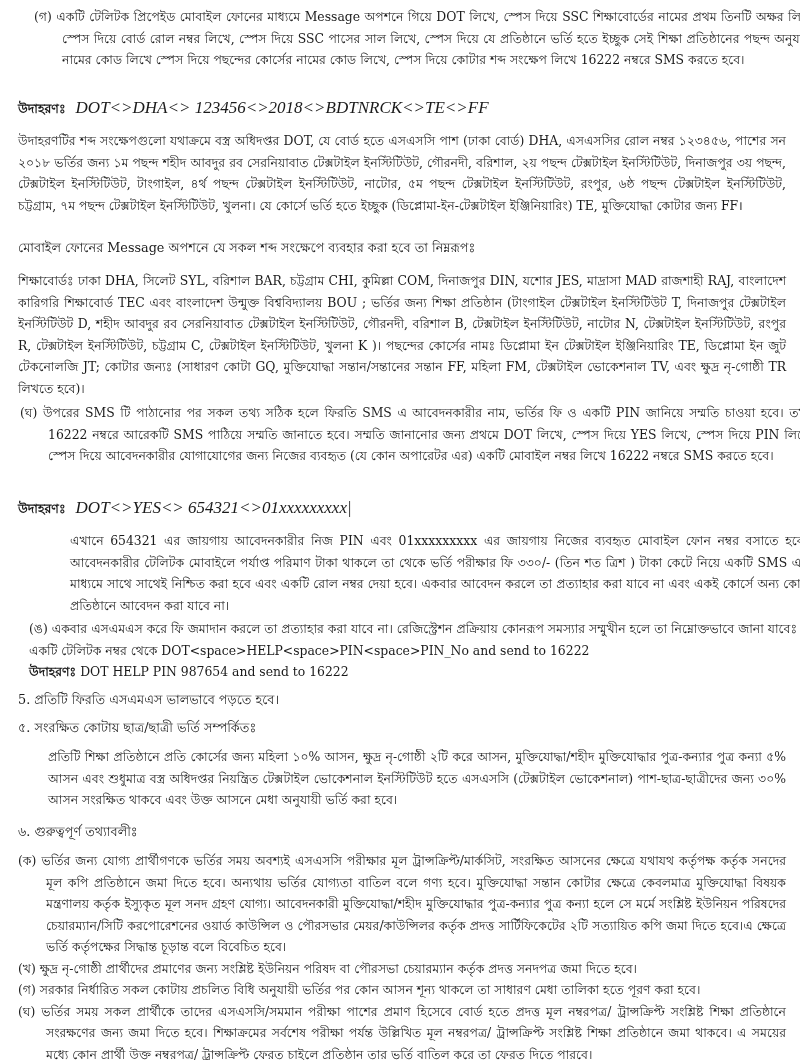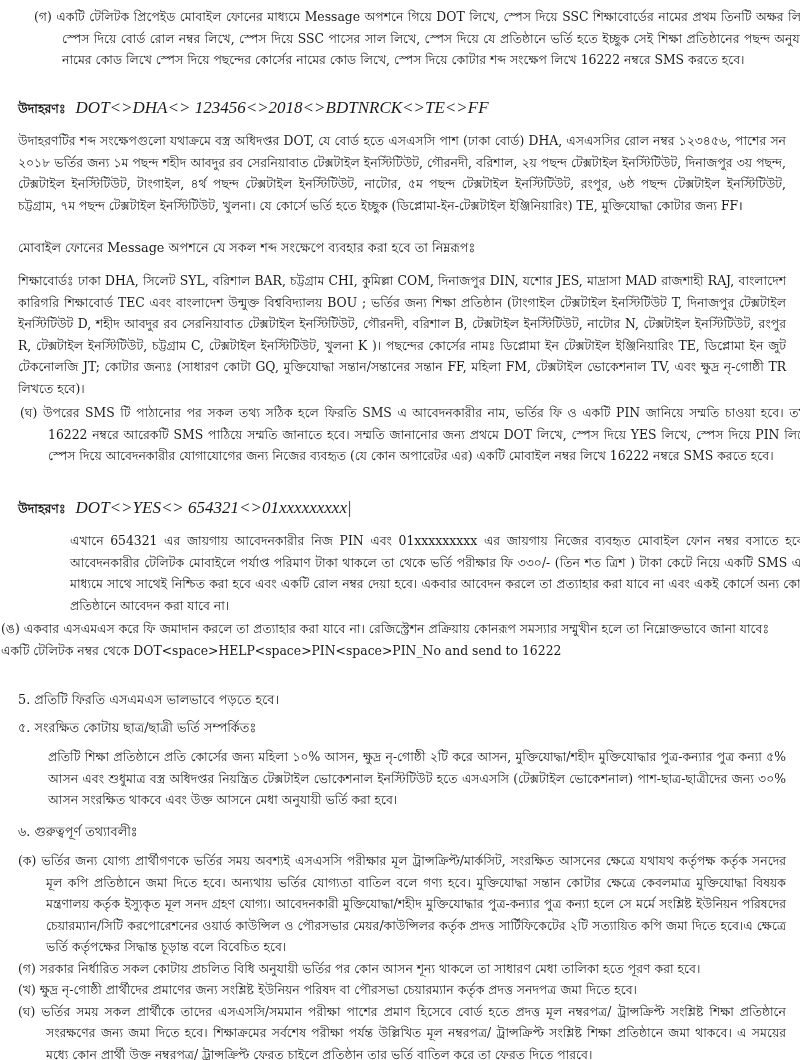--- a/index.html
+++ b/index.html
@@ -51,23 +51,27 @@
 
   <div class="ex" style="left:18px; top:498px;">
     <span class="bold">উদাহরণঃ</span>
     <span class="code">DOT&lt;&gt;YES&lt;&gt; 654321&lt;&gt;01xxxxxxxxx|</span>
   </div>
 
   <div class="blk" style="left:48px; top:530px; width:738px;margin-left:22px;">
     <span>এখানে 654321 এর জায়গায় আবেদনকারীর নিজ PIN এবং 01xxxxxxxxx এর জায়গায় নিজের ব্যবহৃত মোবাইল ফোন নম্বর বসাতে হবে। আবেদনকারীর টেলিটক মোবাইলে পর্যাপ্ত পরিমাণ টাকা থাকলে তা থেকে ভর্তি পরীক্ষার ফি ৩৩০/- (তিন শত ত্রিশ ) টাকা কেটে নিয়ে একটি SMS এর মাধ্যমে সাথে সাথেই নিশ্চিত করা হবে এবং একটি রোল নম্বর দেয়া হবে। একবার আবেদন করলে তা প্রত্যাহার করা যাবে না এবং একই কোর্সে অন্য কোন প্রতিষ্ঠানে আবেদন করা যাবে না।</span>
   </div>
 
-  <div class="blk" style="left:1px; top:618px; width:768px;">
+  <div class="blk" style="left:29px; top:618px; width:768px;">
     <span>(ঙ)</span>
     <span>একবার এসএমএস করে ফি জমাদান করলে তা প্রত্যাহার করা যাবে না। রেজিস্ট্রেশন প্রক্রিয়ায় কোনরূপ সমস্যার সম্মুখীন হলে তা নিম্নোক্তভাবে জানা যাবেঃ একটি টেলিটক নম্বর থেকে DOT&lt;space&gt;HELP&lt;space&gt;PIN&lt;space&gt;PIN_No and send to 16222</span>
+    <span class="line">
+      <span class="bold">উদাহরণঃ</span>
+      <span>DOT HELP PIN 987654 and send to 16222</span>
+    </span>
   </div>
 
   <div class="head" style="left:18px; top:690px;">
     <span>5. প্রতিটি ফিরতি এসএমএস ভালভাবে পড়তে হবে।</span>
   </div>
 
   <div class="head" style="left:18px; top:718px;">
     <span>৫. সংরক্ষিত কোটায় ছাত্র/ছাত্রী ভর্তি সম্পর্কিতঃ</span>
   </div>
 
@@ -78,26 +82,26 @@
   <div class="head" style="left:18px; top:822px;">
     <span>৬. গুরুত্বপূর্ণ তথ্যাবলীঃ</span>
   </div>
 
   <div class="blk" style="left:18px; top:850px; width:768px;">
     <div class="hang">
       <span>(ক)</span>
       <span>ভর্তির জন্য যোগ্য প্রার্থীগণকে ভর্তির সময় অবশ্যই এসএসসি পরীক্ষার মূল ট্রান্সক্রিপ্ট/মার্কসিট, সংরক্ষিত আসনের ক্ষেত্রে যথাযথ কর্তৃপক্ষ কর্তৃক সনদের মূল কপি প্রতিষ্ঠানে জমা দিতে হবে। অন্যথায় ভর্তির যোগ্যতা বাতিল বলে গণ্য হবে। মুক্তিযোদ্ধা সন্তান কোটার ক্ষেত্রে কেবলমাত্র মুক্তিযোদ্ধা বিষয়ক মন্ত্রণালয় কর্তৃক ইস্যুকৃত মূল সনদ গ্রহণ যোগ্য। আবেদনকারী মুক্তিযোদ্ধা/শহীদ মুক্তিযোদ্ধার পুত্র-কন্যার পুত্র কন্যা হলে সে মর্মে সংশ্লিষ্ট ইউনিয়ন পরিষদের চেয়ারম্যান/সিটি করপোরেশনের ওয়ার্ড কাউন্সিল ও পৌরসভার মেয়র/কাউন্সিলর কর্তৃক প্রদত্ত সার্টিফিকেটের ২টি সত্যায়িত কপি জমা দিতে হবে।এ ক্ষেত্রে ভর্তি কর্তৃপক্ষের সিদ্ধান্ত চূড়ান্ত বলে বিবেচিত হবে।</span>
     </div>
     <div class="hang">
+      <span>(খ)</span>
+      <span>ক্ষুদ্র নৃ-গোষ্ঠী প্রার্থীদের প্রমাণের জন্য সংশ্লিষ্ট ইউনিয়ন পরিষদ বা পৌরসভা চেয়ারম্যান কর্তৃক প্রদত্ত সনদপত্র জমা দিতে হবে।</span>
+    </div>
+    <div class="hang">
       <span>(গ)</span>
       <span>সরকার নির্ধারিত সকল কোটায় প্রচলিত বিধি অনুযায়ী ভর্তির পর কোন আসন শূন্য থাকলে তা সাধারণ মেধা তালিকা হতে পূরণ করা হবে।</span>
-    </div>
-    <div class="hang">
-      <span>(খ)</span>
-      <span>ক্ষুদ্র নৃ-গোষ্ঠী প্রার্থীদের প্রমাণের জন্য সংশ্লিষ্ট ইউনিয়ন পরিষদ বা পৌরসভা চেয়ারম্যান কর্তৃক প্রদত্ত সনদপত্র জমা দিতে হবে।</span>
     </div>
     <div class="hang">
       <span>(ঘ)</span>
       <span>ভর্তির সময় সকল প্রার্থীকে তাদের এসএসসি/সমমান পরীক্ষা পাশের প্রমাণ হিসেবে বোর্ড হতে প্রদত্ত মূল নম্বরপত্র/ ট্রান্সক্রিপ্ট সংশ্লিষ্ট শিক্ষা প্রতিষ্ঠানে সংরক্ষণের জন্য জমা দিতে হবে। শিক্ষাক্রমের সর্বশেষ পরীক্ষা পর্যন্ত উল্লিখিত মূল নম্বরপত্র/ ট্রান্সক্রিপ্ট সংশ্লিষ্ট শিক্ষা প্রতিষ্ঠানে জমা থাকবে। এ সময়ের মধ্যে কোন প্রার্থী উক্ত নম্বরপত্র/ ট্রান্সক্রিপ্ট ফেরত চাইলে প্রতিষ্ঠান তার ভর্তি বাতিল করে তা ফেরত দিতে পারবে।</span>
     </div>
   </div>
 
 </div>
 
 </body></html>

